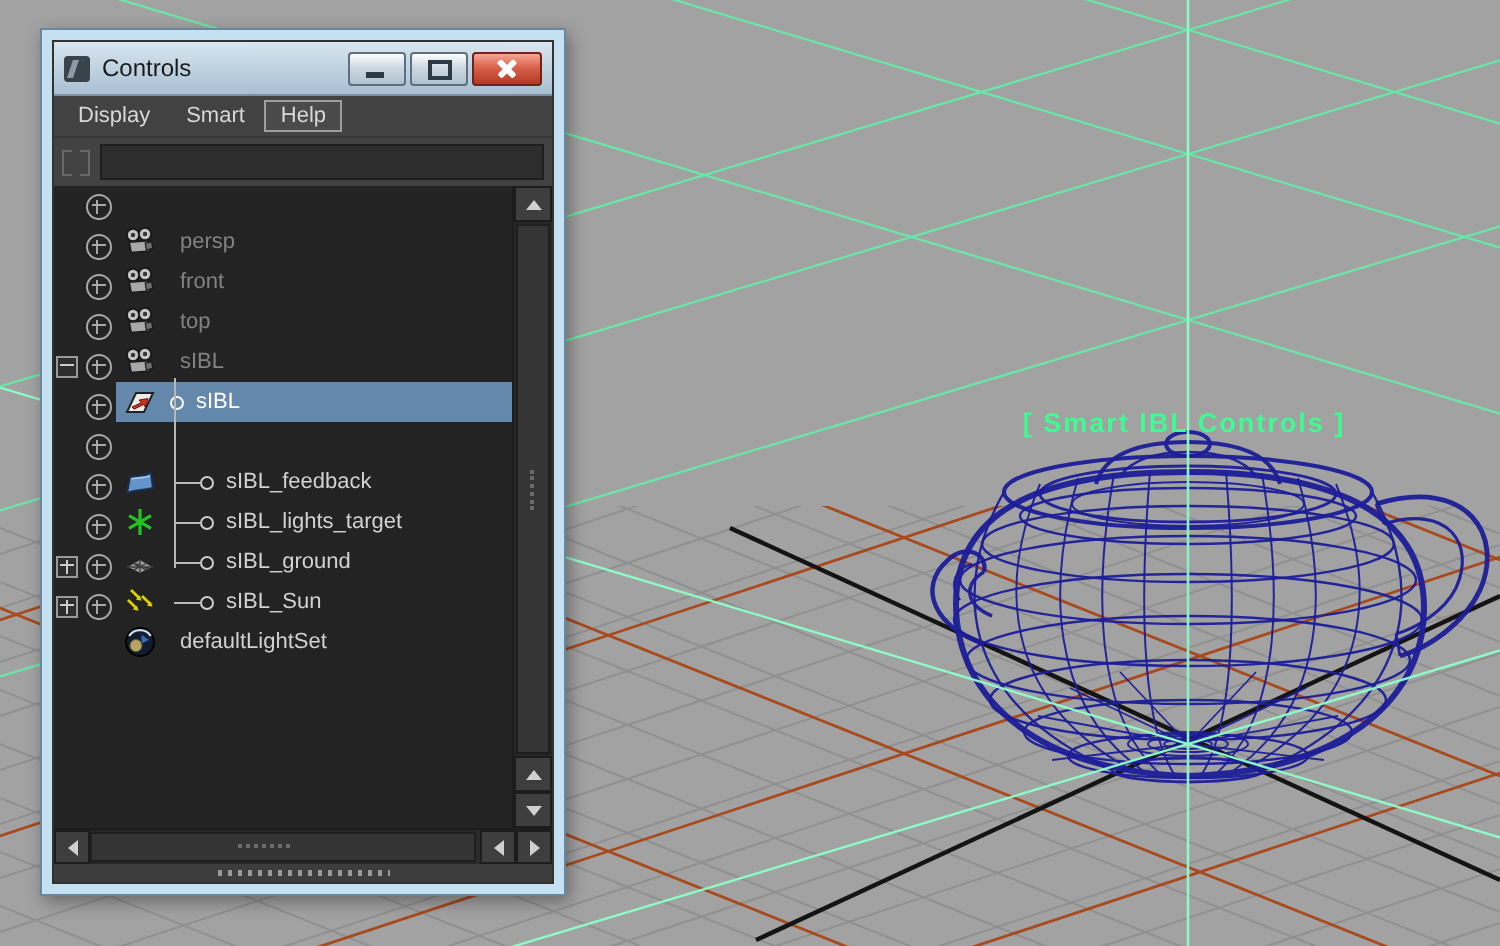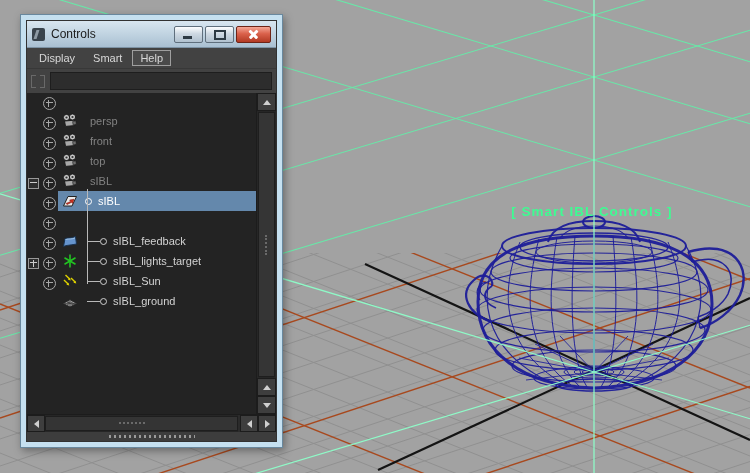--- a/index.html
+++ b/index.html
@@ -416,20 +416,40 @@
                   <line x1="2.5" y1="11.2" x2="13.5" y2="4.8"></line>
                 </svg>
           </span>
               <span class="conn"></span>
               <span class="ndot"></span>
               <span class="lbl">sIBL_lights_target</span>
             </span>
         </div>
 
         <div class="row child">
+          <span class="cell-exp"></span>
+          <span class="pcirc">
+              <span class="circ"></span>
+            </span>
+          <span class="body">
+              <span class="icon">
+            <svg viewBox="0 0 16 16" width="16" height="16">
+                  <path d="M1,10.5 L8,6.5 L15,10.5 L8,14 Z" fill="#9a9a9a" stroke="#222"></path>
+                  <path d="M5,9.4 L6.6,8.5 L8.2,9.4 L6.6,10.3 Z" fill="#4a4a4a"></path>
+                  <path d="M9.8,10.9 L11.4,10 L13,10.9 L11.4,11.8 Z" fill="#4a4a4a"></path>
+                  <path d="M8,6.5 L8,14 M4.5,8.5 L11.5,12.2 M11.5,8.5 L4.5,12.2 M1,10.5 L15,10.5" stroke="#3c3c3c" stroke-width="0.7" fill="none"></path>
+                </svg>
+          </span>
+              <span class="conn"></span>
+              <span class="ndot"></span>
+              <span class="lbl">sIBL_ground</span>
+            </span>
+        </div>
+
+        <div class="row child">
           <span class="cell-exp">
               <span class="box">
                 <span class="h"></span>
                 <span class="v"></span>
               </span>
             </span>
           <span class="pcirc">
               <span class="circ"></span>
             </span>
           <span class="body">
@@ -442,41 +462,43 @@
                   <line x1="9" y1="5" x2="13.1" y2="9"></line>
                   <polygon points="14.3,10.4 11.4,9.7 13.4,7.8" stroke="none"></polygon>
                 </svg>
           </span>
               <span class="conn"></span>
               <span class="ndot"></span>
               <span class="lbl">sIBL_Sun</span>
             </span>
         </div>
 
-        <div class="row child">
-          <span class="cell-exp"></span>
-          <span class="pcirc">
-              <span class="circ"></span>
-            </span>
-          <span class="body">
-              <span class="icon">
-            <svg viewBox="0 0 16 16" width="16" height="16">
-                  <path d="M1,10.5 L8,6.5 L15,10.5 L8,14 Z" fill="#9a9a9a" stroke="#222"></path>
-                  <path d="M5,9.4 L6.6,8.5 L8.2,9.4 L6.6,10.3 Z" fill="#4a4a4a"></path>
-                  <path d="M9.8,10.9 L11.4,10 L13,10.9 L11.4,11.8 Z" fill="#4a4a4a"></path>
-                  <path d="M8,6.5 L8,14 M4.5,8.5 L11.5,12.2 M11.5,8.5 L4.5,12.2 M1,10.5 L15,10.5" stroke="#3c3c3c" stroke-width="0.7" fill="none"></path>
-                </svg>
-          </span>
-              <span class="conn"></span>
-              <span class="ndot"></span>
-              <span class="lbl">sIBL_ground</span>
-            </span>
-        </div>
-
-
+
+        <div class="row">
+          <span class="cell-exp">
+              <span class="box">
+                <span class="h"></span>
+                <span class="v"></span>
+              </span>
+            </span>
+          <span class="pcirc">
+              <span class="circ"></span>
+            </span>
+          <span class="body">
+              <span class="icon">
+            <svg viewBox="0 0 16 16" width="16" height="16">
+                  <circle cx="8" cy="8" r="7" fill="#101c30" stroke="#000"></circle>
+                  <path d="M2.6,5 A6.4,6.4 0 0 1 13.4,5" fill="none" stroke="#cfdceb" stroke-width="1.1"></path>
+                  <circle cx="6" cy="9.8" r="3" fill="#b5a565" stroke="#6e6030" stroke-width="0.5"></circle>
+                  <path d="M8.6,4.2 L12.6,7 L8.8,8.8 Z" fill="#3e6eb5" stroke="#1c3a66" stroke-width="0.5"></path>
+                </svg>
+          </span>
+              <span class="lbl">defaultLightSet</span>
+            </span>
+        </div>
 
       </div>
 
       <div class="vscroll">
         <span class="sbtn">
             <span class="tri-up"></span>
           </span>
         <span class="vtrack">
             <span class="vthumb">
               <span class="vgrip"></span>

